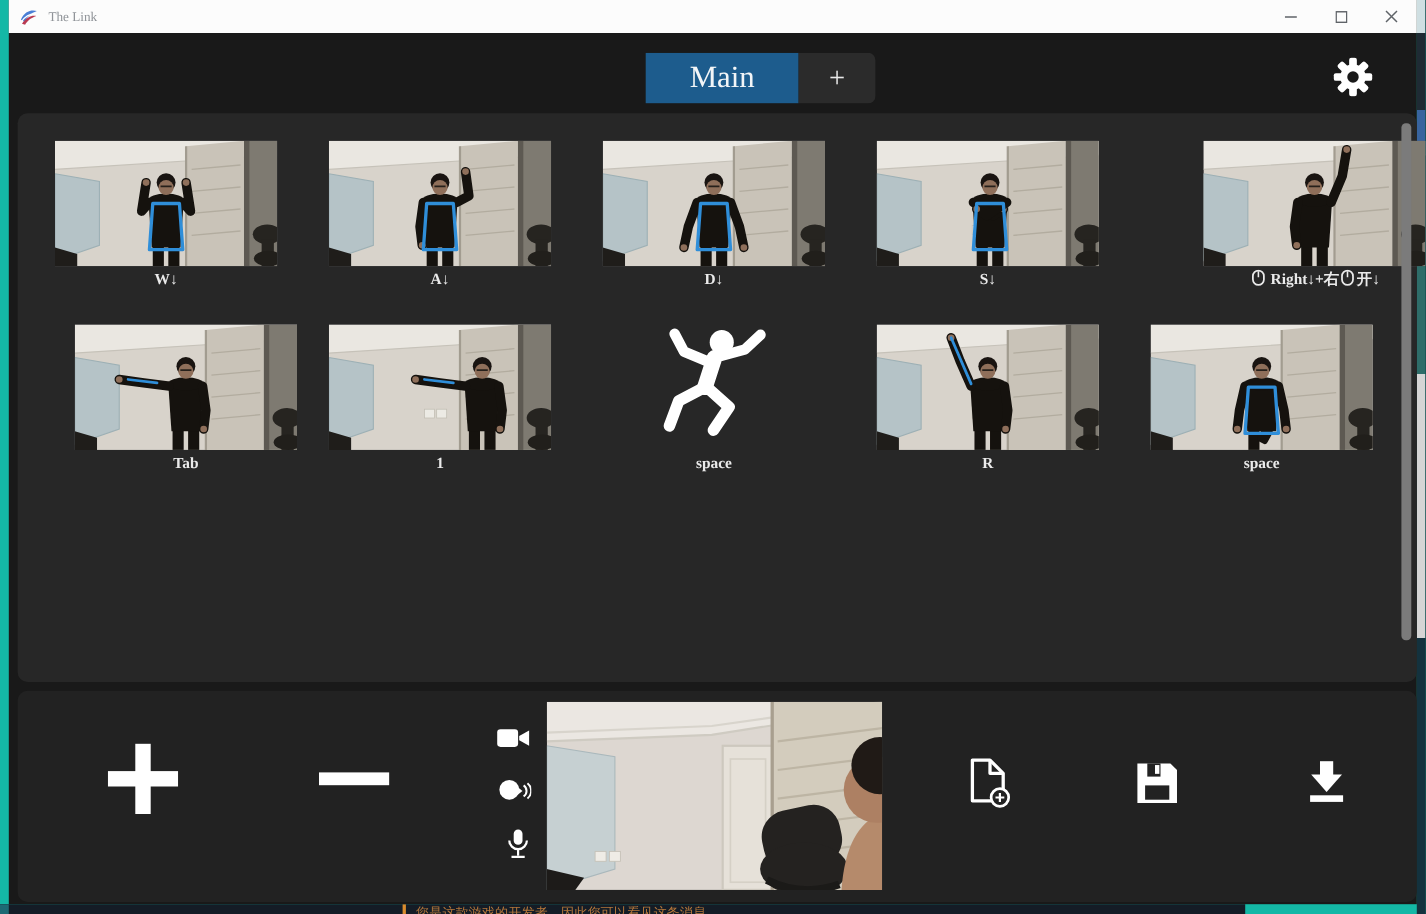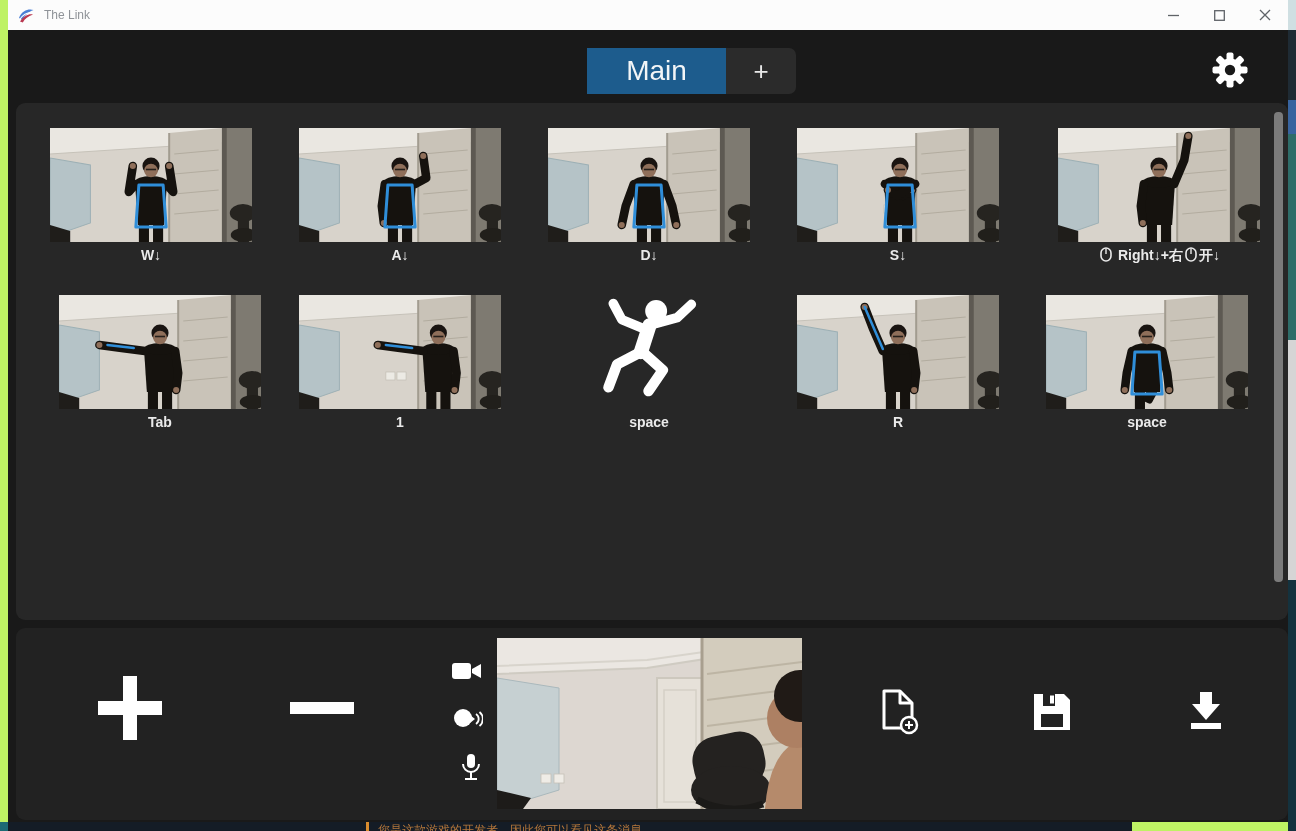--- a/index.html
+++ b/index.html
@@ -1,17 +1,17 @@
 <!DOCTYPE html>
 <html><head>
 <meta charset="utf-8">
 <style>
   html,body{margin:0;padding:0;background:#151d27;}
   #stage{position:relative;width:1296px;height:831px;overflow:hidden;
-         font-family:Liberation Sans, sans-serif;background:#bef264;}
+         font-family:Liberation Serif, serif;background:#14b8a6;}
   
   #app{position:absolute;left:8px;top:0;width:1280px;height:822px;background:#191919;}
   .titlebar{position:absolute;left:0;top:0;width:100%;height:30px;background:#fcfcfc;
             display:flex;align-items:center;}
   .title-logo{margin-left:9px;width:18px;height:18px;}
   .title-text{margin-left:9px;font-size:12px;color:#8f9398;}
   .win-controls{margin-left:auto;display:flex;height:30px;}
   .win-btn{width:46px;height:30px;display:flex;align-items:center;justify-content:center;cursor:default;}
   
   .tabgroup{position:absolute;left:535px;top:48px;height:46px;display:flex;border-radius:7px;overflow:hidden;padding-left:44px;}
@@ -251,21 +251,21 @@
                 <polyline points="117,56 99,68 90,62" fill="none" stroke="#15120e" stroke-width="8.5" stroke-linecap="round" stroke-linejoin="round"></polyline>
                 <circle cx="90" cy="62" r="3" fill="#8f6f5a"></circle>
                 <circle cx="102" cy="38" r="8.5" fill="#191411"></circle>
                 <circle cx="102" cy="42.5" r="6.8" fill="#8f6f5a"></circle>
                 <line x1="97" y1="41.5" x2="107" y2="41.5" stroke="#26201b" stroke-width="1.6"></line>
                 <polygon points="90,57 114,57 117,99 87,99" fill="none" stroke="#2f8ed9" stroke-width="3" stroke-linejoin="round"></polygon>
               </svg>
             </div>
             <div class="cell-label">S↓</div>
           </div>
-          <div class="cell" style="left: 1042px; top: 25px;">
+          <div class="cell" style="left: 1078px; top: 25px;">
             <div class="cell-img">
               <svg width="202" height="114" viewBox="0 0 200 114" preserveAspectRatio="none">
                 <rect width="200" height="114" fill="#d8d3cb"></rect>
                 <polygon points="0,0 200,0 200,13 0,26" fill="#eae7e1"></polygon>
                 <line x1="0" y1="26" x2="200" y2="13" stroke="#c6c2b9" stroke-width="1"></line>
                 <polygon points="0,30 40,37 40,95 0,109" fill="#b5c3c7" stroke="#9db0b5"></polygon>
                 <rect x="86" y="77" width="9" height="8" fill="#eceae4" stroke="#c2beb4" stroke-width="0.7"></rect>
                 <rect x="97" y="77" width="9" height="8" fill="#eceae4" stroke="#c2beb4" stroke-width="0.7"></rect>
                 <rect x="170" y="0" width="30" height="114" fill="#7e7a71"></rect>
                 <rect x="170" y="0" width="5" height="114" fill="#5d5952"></rect>
@@ -293,21 +293,21 @@
               </svg>
             </div>
             <div class="cell-label"><svg class="mouse-ic" width="12" height="15" viewBox="0 0 12 15">
                 <rect x="1" y="1" width="10" height="13" rx="5" fill="none" stroke="#eaeaea" stroke-width="1.6"></rect>
                 <line x1="6" y1="1.5" x2="6" y2="7" stroke="#eaeaea" stroke-width="1.4"></line>
               </svg> Right↓+右<svg class="mouse-ic" width="12" height="15" viewBox="0 0 12 15">
                 <rect x="1" y="1" width="10" height="13" rx="5" fill="none" stroke="#eaeaea" stroke-width="1.6"></rect>
                 <line x1="6" y1="1.5" x2="6" y2="7" stroke="#eaeaea" stroke-width="1.4"></line>
               </svg>开↓</div>
           </div>
-          <div class="cell" style="left: 43px; top: 192px;">
+          <div class="cell" style="left: 52px; top: 192px;">
             <div class="cell-img">
               <svg width="202" height="114" viewBox="0 0 200 114" preserveAspectRatio="none">
                 <rect width="200" height="114" fill="#d8d3cb"></rect>
                 <polygon points="0,0 200,0 200,13 0,26" fill="#eae7e1"></polygon>
                 <line x1="0" y1="26" x2="200" y2="13" stroke="#c6c2b9" stroke-width="1"></line>
                 <polygon points="0,30 40,37 40,95 0,109" fill="#b5c3c7" stroke="#9db0b5"></polygon>
                 <rect x="86" y="77" width="9" height="8" fill="#eceae4" stroke="#c2beb4" stroke-width="0.7"></rect>
                 <rect x="97" y="77" width="9" height="8" fill="#eceae4" stroke="#c2beb4" stroke-width="0.7"></rect>
                 <rect x="170" y="0" width="30" height="114" fill="#7e7a71"></rect>
                 <rect x="170" y="0" width="5" height="114" fill="#5d5952"></rect>

